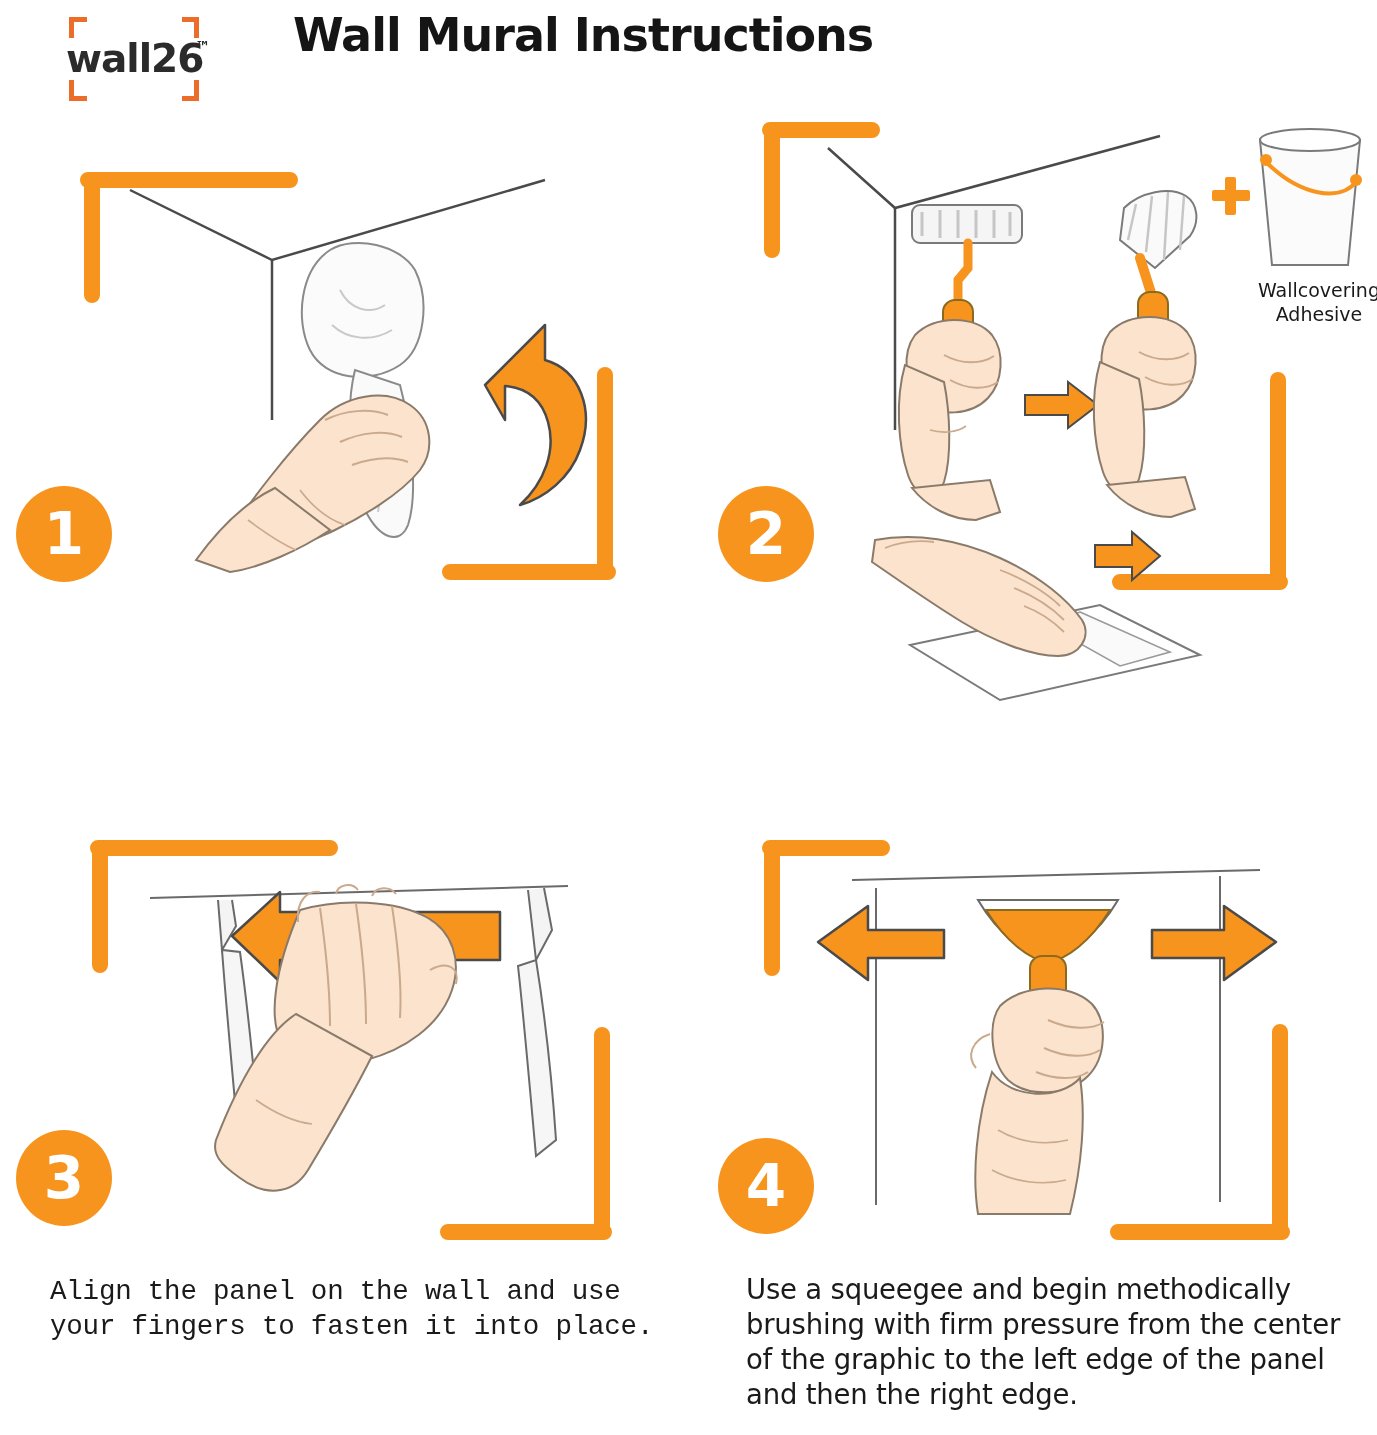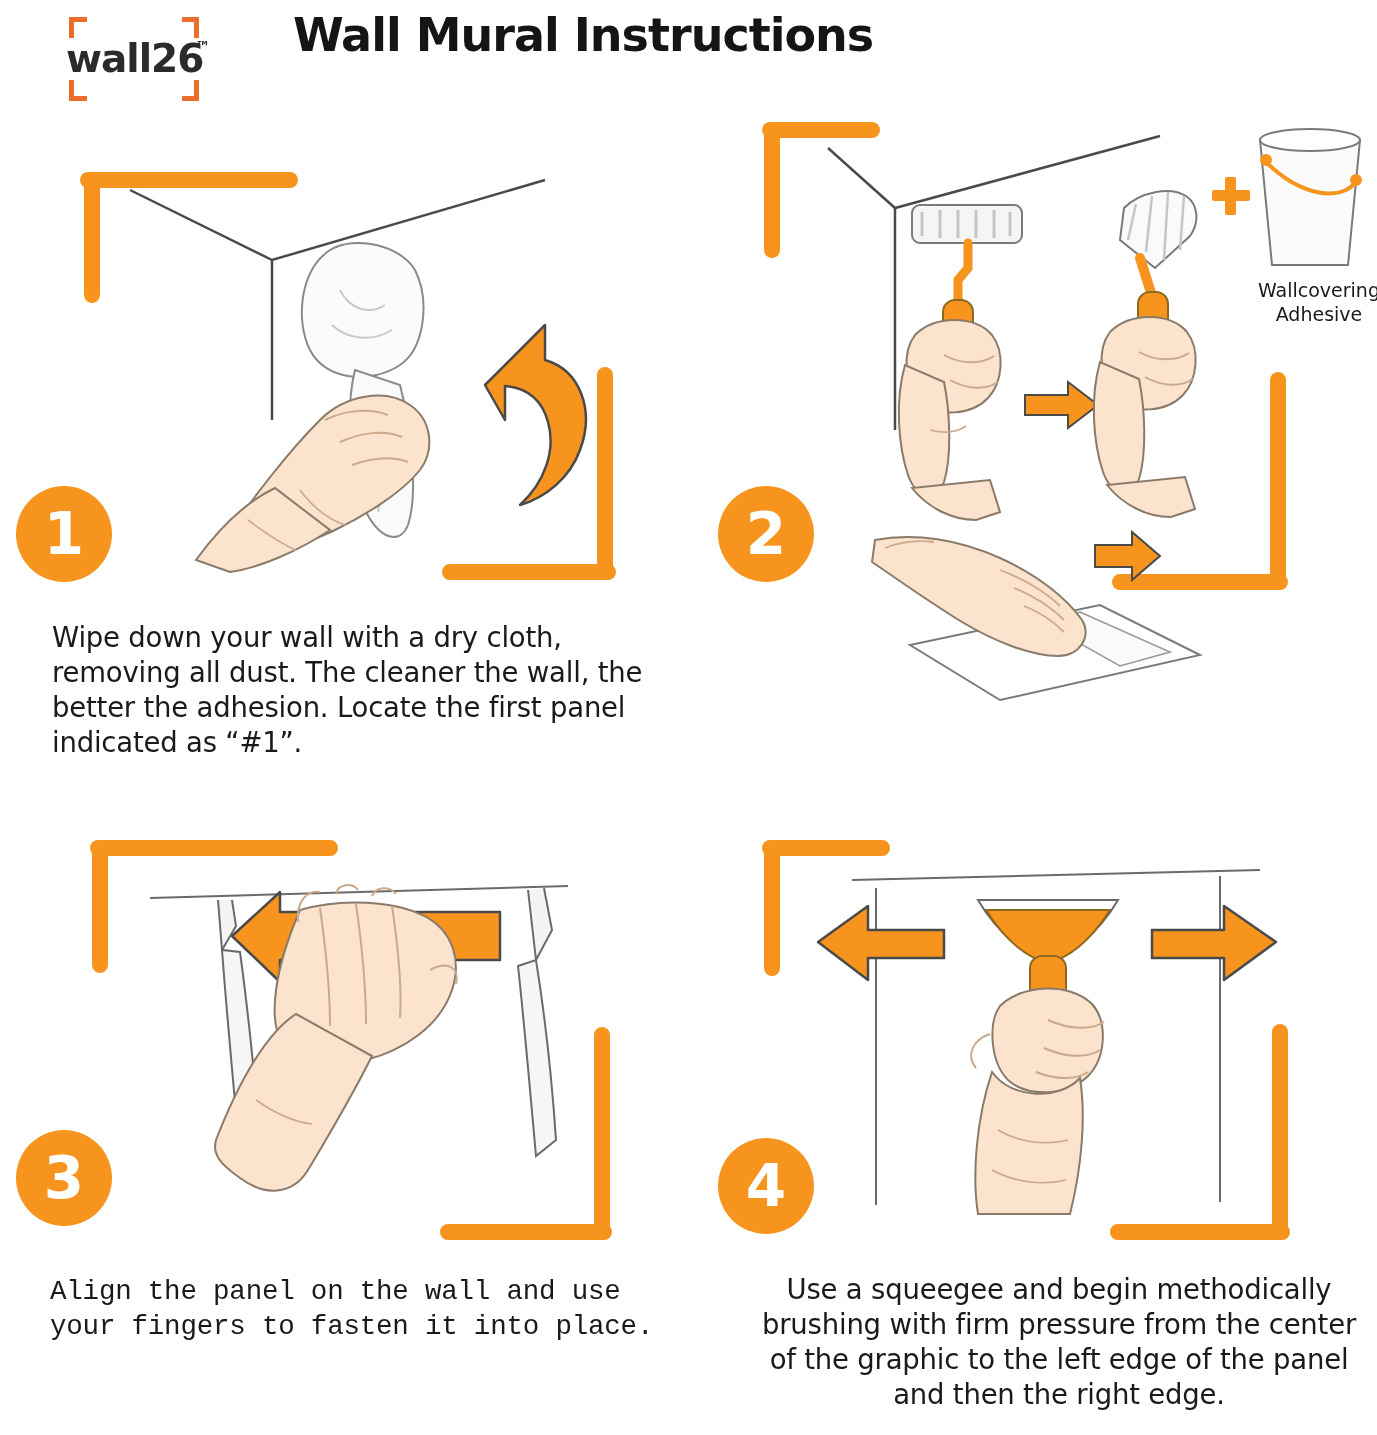--- a/index.html
+++ b/index.html
@@ -182,21 +182,20 @@
       <path d="M 352,345 C 372,338 392,336 408,342" fill="none" stroke="#caa98c" stroke-width="2"></path>
       <path d="M 300,370 C 315,390 330,400 345,405" fill="none" stroke="#caa98c" stroke-width="1.6"></path>
       <path d="M 248,400 C 268,415 282,424 296,430" fill="none" stroke="#caa98c" stroke-width="1.6"></path>
     </g>
 
     <g>
       <path d="M 485,265 L 545,205 L 545,240 C 580,250 595,290 580,330 C 570,358 545,378 520,385 C 545,362 556,330 548,302 C 542,280 528,268 505,266 L 505,300 Z" fill="#f7941e" stroke="#4a4a4a" stroke-width="2.5" stroke-linejoin="round"></path>
     </g>
   </svg>
   <div class="step-badge" style="left:16px; top:366px;">1</div>
-  <div class="step-text" style="left:52px; top:500px; width:620px;">Wipe down your wall with a dry cloth, removing all dust. The cleaner the wall, the better the adhesion. Locate the first panel indicated as “#1”.</div>
 </div>
 
 <div class="panel" style="left:700px; top:100px; width:677px; height:720px;">
   <svg class="panel-art" width="677" height="720" viewBox="0 0 677 720">
 
     <g stroke="#f7941e" fill="none" stroke-linecap="round">
       <path d="M 72,30 L 72,150 M 70,30 L 172,30" stroke-width="16"></path>
       <path d="M 578,280 L 578,480 M 580,482 L 420,482" stroke-width="16"></path>
     </g>
 
@@ -336,14 +335,14 @@
       <path d="M 292,262 C 276,310 272,366 278,404 L 370,404 C 382,356 386,306 380,268 C 360,290 312,290 292,262 Z" fill="#fbe3cd" stroke="#8a7a6a" stroke-width="2"></path>
       <path d="M 298,320 C 318,332 344,336 368,330" fill="none" stroke="#caa98c" stroke-width="1.6"></path>
       <path d="M 292,360 C 314,372 342,376 366,370" fill="none" stroke="#caa98c" stroke-width="1.6"></path>
     </g>
 
     <path d="M 244,120 L 244,148 L 168,148 L 168,170 L 118,132 L 168,96 L 168,120 Z" fill="#f7941e" stroke="#4a4a4a" stroke-width="2.5" stroke-linejoin="round"></path>
 
     <path d="M 452,120 L 452,148 L 524,148 L 524,170 L 576,132 L 524,96 L 524,120 Z" fill="#f7941e" stroke="#4a4a4a" stroke-width="2.5" stroke-linejoin="round"></path>
   </svg>
   <div class="step-badge" style="left:18px; top:328px;">4</div>
-  <div class="step-text" style="left:46px; top:462px; width:626px;text-align:center;">Use a squeegee and begin methodically brushing with firm pressure from the center of the graphic to the left edge of the panel and then the right edge.</div>
+  <div class="step-text" style="left:46px; top:462px; width:626px;">Use a squeegee and begin methodically brushing with firm pressure from the center of the graphic to the left edge of the panel and then the right edge.</div>
 </div>
 
 </body></html>

